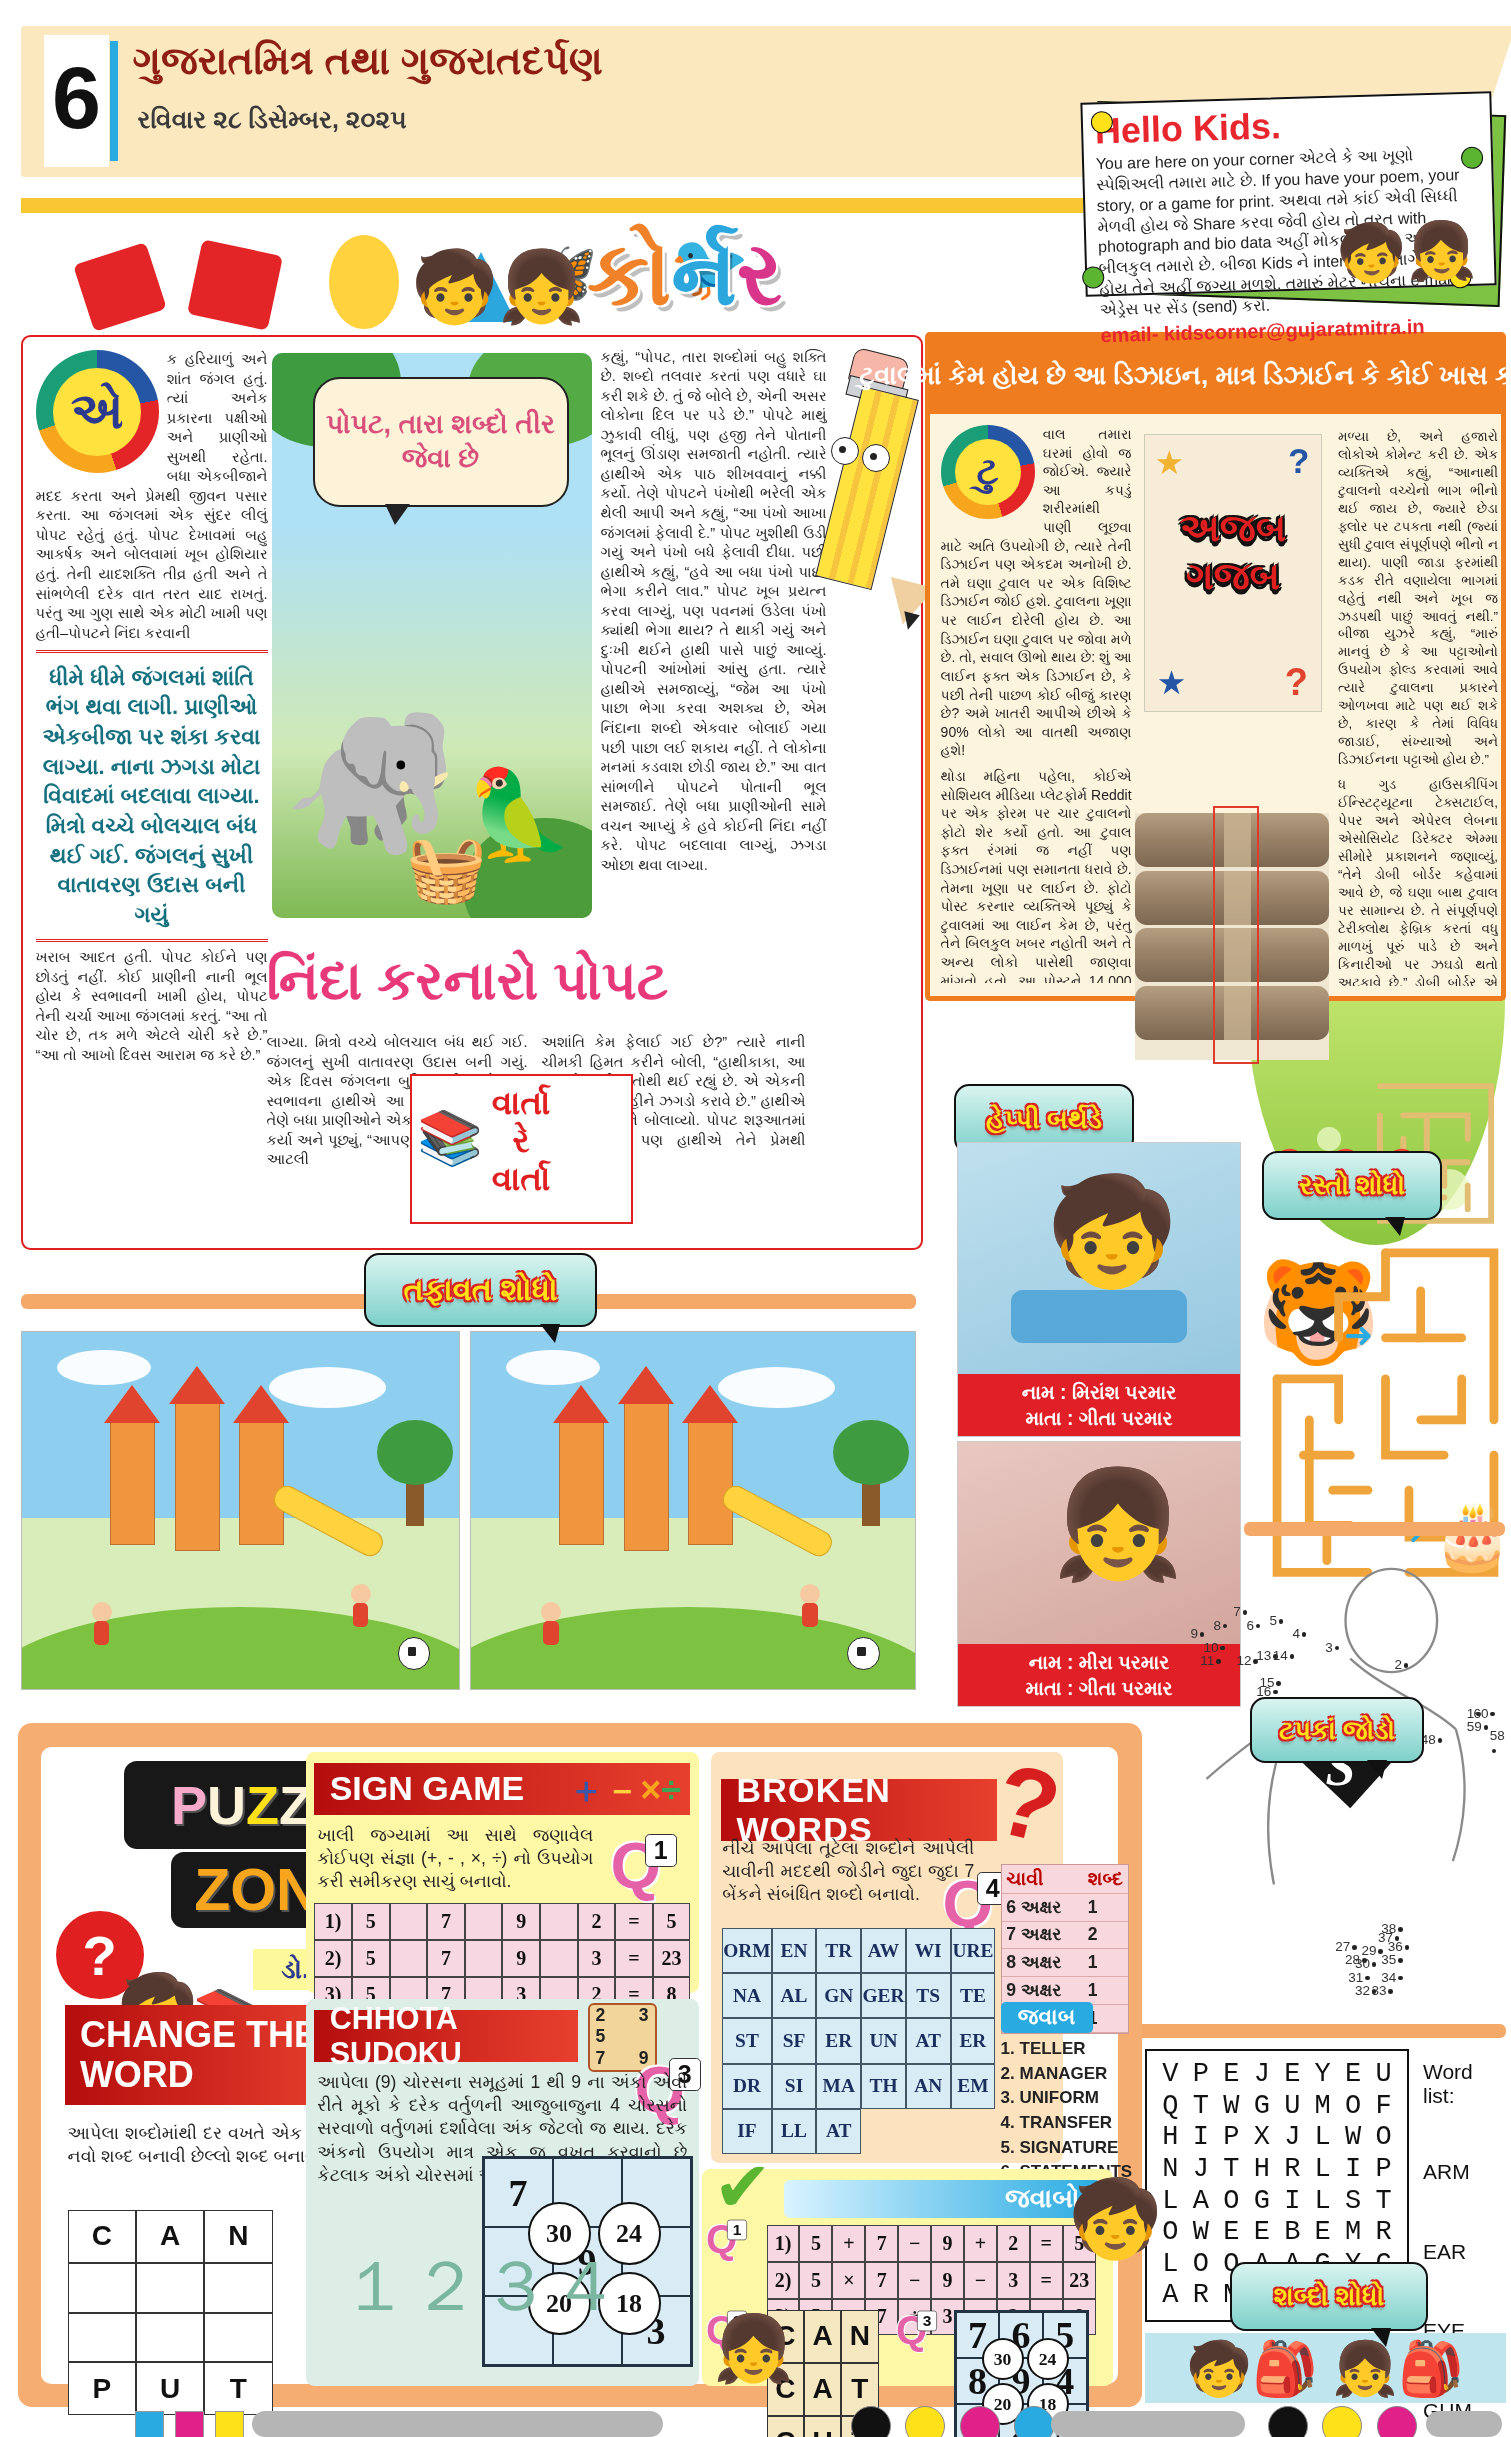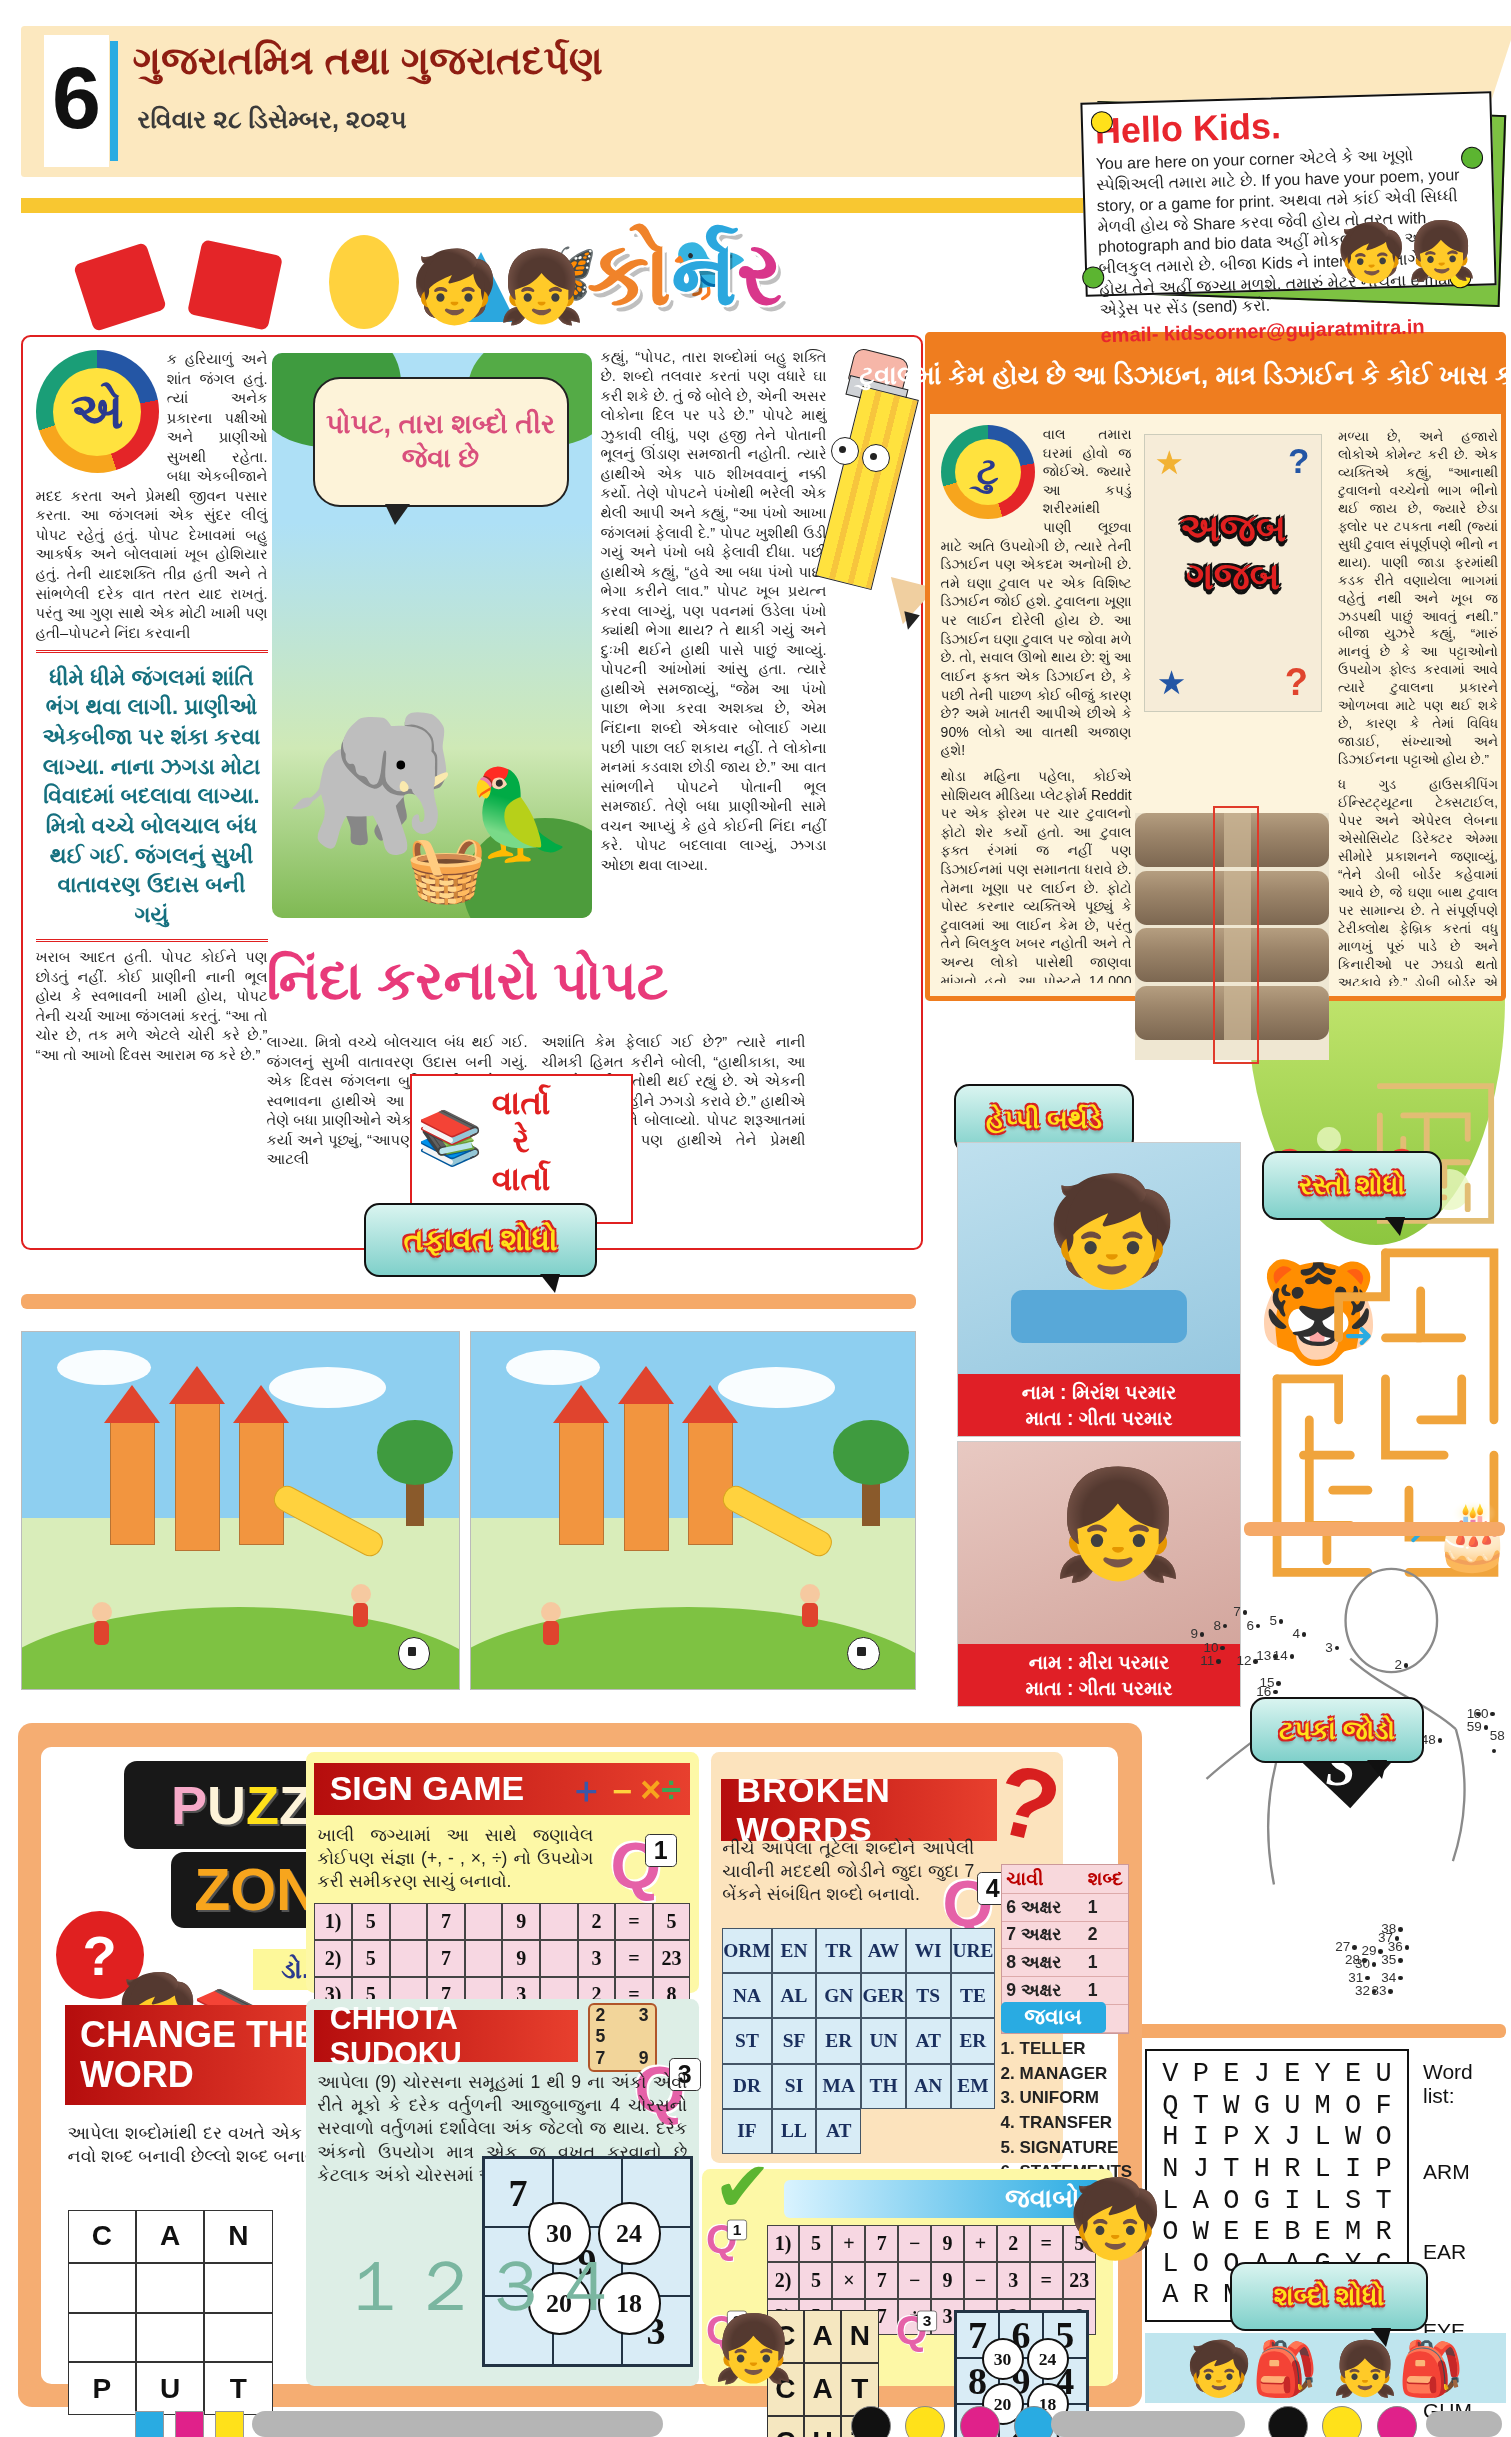--- a/index.html
+++ b/index.html
@@ -276,21 +276,21 @@
       <div class="towel-roll"></div>
       <div class="redrect"></div>
     </div>
     <div class="abs" style="left:408px;top:91px;width:160px;height:558px;overflow:hidden;">
       <p class="btxt" style="font-size:13.5px;">મળ્યા છે, અને હજારો લોકોએ કોમેન્ટ કરી છે. એક વ્યક્તિએ કહ્યું, “આનાથી ટુવાલનો વચ્ચેનો ભાગ ભીનો થઈ જાય છે, જ્યારે છેડા ફ્લોર પર ટપકતા નથી (જ્યાં સુધી ટુવાલ સંપૂર્ણપણે ભીનો ન થાય). પાણી જાડા ફરમાંથી કડક રીતે વણાયેલા ભાગમાં વહેતું નથી અને ખૂબ જ ઝડપથી પાછું આવતું નથી.” બીજા યુઝરે કહ્યું, “મારું માનવું છે કે આ પટ્ટાઓનો ઉપયોગ ફોલ્ડ કરવામાં આવે ત્યારે ટુવાલના પ્રકારને ઓળખવા માટે પણ થઈ શકે છે, કારણ કે તેમાં વિવિધ જાડાઈ, સંખ્યાઓ અને ડિઝાઈનના પટ્ટાઓ હોય છે.”</p>
       <p class="btxt" style="font-size:13.5px;">ધ ગુડ હાઉસકીપિંગ ઈન્સ્ટિટ્યૂટના ટેક્સટાઈલ, પેપર અને એપેરલ લેબના એસોસિયેટ ડિરેક્ટર એમ્મા સીમોરે પ્રકાશનને જણાવ્યું, “તેને ડોબી બોર્ડર કહેવામાં આવે છે, જે ઘણા બાથ ટુવાલ પર સામાન્ય છે. તે સંપૂર્ણપણે ટેરીક્લોથ ફેબ્રિક કરતાં વધુ માળખું પૂરું પાડે છે અને કિનારીઓ પર ઝઘડો થતો અટકાવે છે.” ડોબી બોર્ડર એ ટુવાલના તળિયે વણાયેલ પટ્ટી છે. તે એક પટ્ટી અથવા બહુવિધ પટ્ટીઓ હોઈ શકે છે, પરંતુ તે સામાન્ય રીતે ટુવાલની કિનારીઓ પાસે જોવા મળે છે.</p>
     </div>
   </div>
 
   <div class="abs oband" style="left:20.5px;top:1294px;width:895px;height:15.3px;"></div>
-  <div class="abs bubble" style="left:364px;top:1203px;width:229px;height:70px;z-index:3;">
+  <div class="abs bubble" style="left:364px;top:1253px;width:229px;height:70px;z-index:3;">
       <span>તફાવત શોધો</span>
     </div>
   <div class="abs pg-scene" style="left:20.5px;top:1331px;width:437px;height:357px;">
     <div class="cloud" style="left:35px;top:17.6px;width:94px;height:35px;"></div>
     <div class="cloud" style="left:247px;top:35px;width:117px;height:41px;"></div>
     <div class="hill" style="left:-47px;bottom:-106px;width:528px;height:188px;"></div>
     <div class="tower" style="left:88px;top:88px;"></div>
     <div class="roof" style="left:82px;top:53px;"></div>
     <div class="tower" style="left:153px;top:70px;height:147px;"></div>
     <div class="roof" style="left:147px;top:34px;"></div>
@@ -648,21 +648,21 @@
         <div>1</div>
         <div>7 અક્ષર</div>
         <div>2</div>
         <div>8 અક્ષર</div>
         <div>1</div>
         <div>9 અક્ષર</div>
         <div>1</div>
         <div>10 અક્ષર</div>
         <div>1</div>
       </div>
-    <div class="abs bluehead" style="left:983px;top:279px;width:105px;height:30.5px;">
+    <div class="abs bluehead" style="left:983px;top:279px;width:92px;height:30.5px;">
         <span>જવાબ</span>
       </div>
     <div class="abs banklist" style="left:983px;top:314px;width:141px;">
         <div>1. TELLER</div>
         <div>2. MANAGER</div>
         <div>3. UNIFORM</div>
         <div>4. TRANSFER</div>
         <div>5. SIGNATURE</div>
         <div>6. STATEMENTS</div>
         <div>7. WITHDRAWAL</div>

